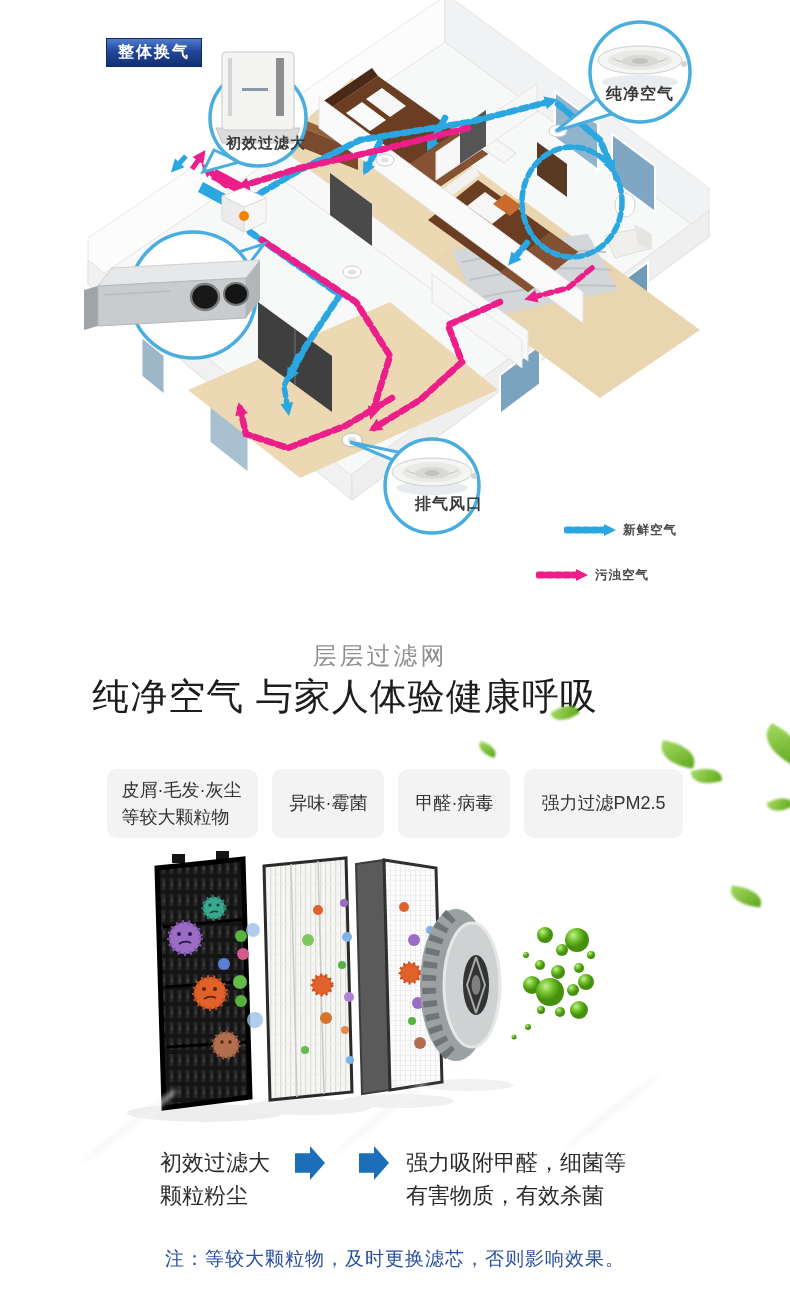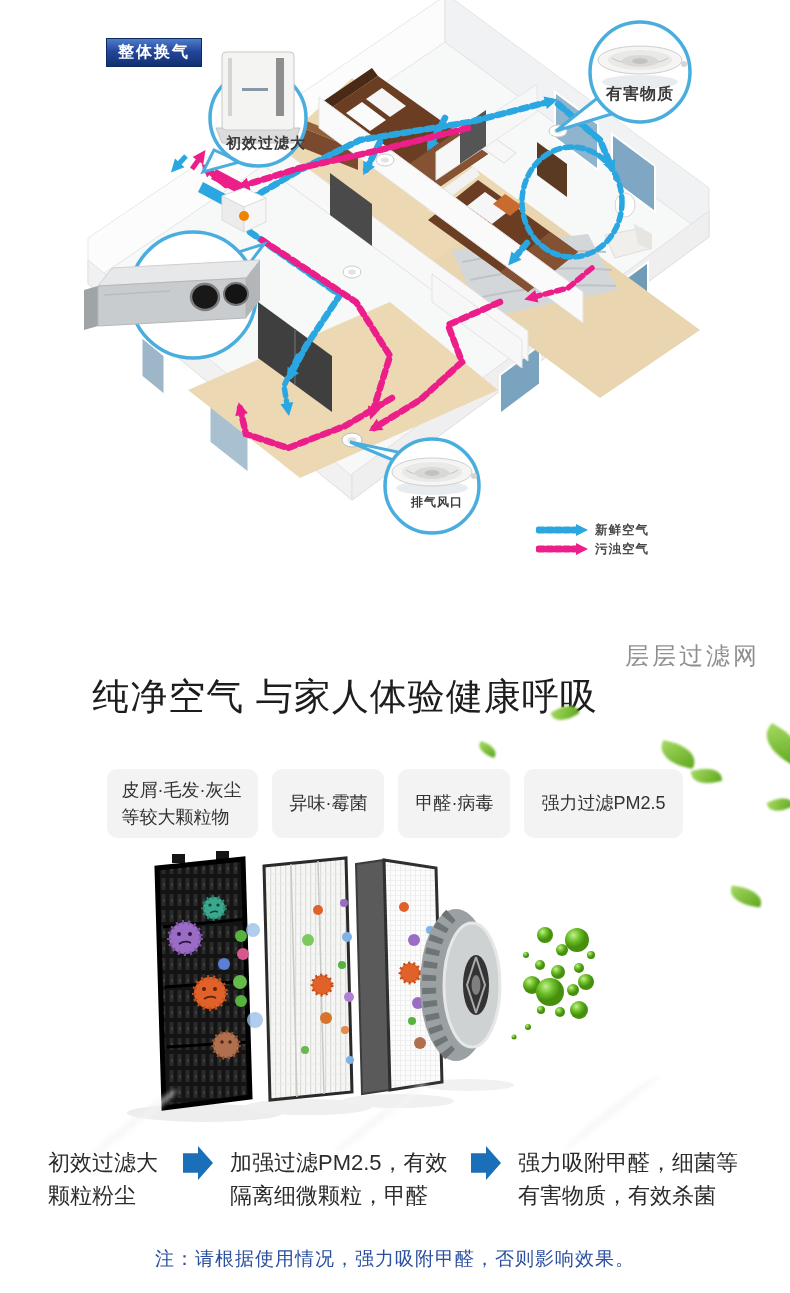--- a/index.html
+++ b/index.html
@@ -12,21 +12,21 @@
   #diagram{left:0;top:0;width:735px;height:595px;}
   .badge{
     left:106px;top:38px;padding:3px 11px;letter-spacing:2px;
     background:linear-gradient(180deg,#4f7ccb 0%,#24479c 45%,#12306f 100%);
     border:1px solid #0e2a63;color:#fff;font-size:16px;font-weight:bold;
   }
   .callout-label{font-size:15px;font-weight:bold;color:#3a3a3a;letter-spacing:1px;text-align:center;}
   .legend-row{display:flex;align-items:center;gap:7px;height:16px;}
   .legend-label{font-size:12.5px;font-weight:bold;color:#4a4a4a;letter-spacing:1px;}
   
-  .subtitle{left:0;top:640px;width:760px;text-align:right;font-size:24px;color:#8f8f8f;letter-spacing:3px;}
+  .subtitle{left:0;top:640px;width:760px;text-align:center;font-size:24px;color:#8f8f8f;letter-spacing:3px;}
   .title{left:0;top:672px;width:690px;text-align:center;font-size:37px;color:#1d1d1d;letter-spacing:1px;}
   .tags{left:0;top:769px;width:790px;display:flex;justify-content:center;gap:14px;}
   .tag{
     background:#f3f3f4;border-radius:10px;height:69px;box-sizing:border-box;
     display:flex;align-items:center;justify-content:center;padding:0 17px;
     font-size:18px;color:#333;line-height:1.45;white-space:pre-line;text-align:right;
   }
   .leaf{position:absolute;background:linear-gradient(135deg,#a5da62,#5fa81d);border-radius:5% 75% 8% 75%;filter:blur(1.3px);}
   .streak{position:absolute;width:120px;height:9px;border-radius:50%;
     background:linear-gradient(180deg,#ececec,#fcfcfc);transform:rotate(-38deg);opacity:.55;filter:blur(2px);}
@@ -195,31 +195,31 @@
       <path d="M406,470 A28 9 0 0 0 458,470" stroke="#c5c5c5" fill="none"></path>
       <ellipse cx="432" cy="473" rx="17" ry="6" fill="#d8d8d7"></ellipse>
       <ellipse cx="432" cy="473" rx="7.5" ry="3" fill="#c2c2c1"></ellipse>
       <circle cx="474" cy="476" r="3" fill="#d5d5d5"></circle>
     </g>
   </svg>
 
   
   <div class="abs badge">整体换气</div>
   <div class="abs callout-label" style="left:218px;top:134px;width:96px;">初效过滤大</div>
-  <div class="abs callout-label" style="left:600px;top:84px;width:80px;font-size:16px;">有害物质</div>
-  <div class="abs callout-label" style="left:399px;top:494px;width:76px;font-size:12px;">排气风口</div>
-
-  <div class="abs legend-row" style="left:536px;top:522px;">
+  <div class="abs callout-label" style="left:600px;top:84px;width:80px;font-size:16px;">纯净空气</div>
+  <div class="abs callout-label" style="left:411px;top:494px;width:76px;font-size:16px;">排气风口</div>
+
+  <div class="abs legend-row" style="left:564px;top:522px;">
     <svg width="52" height="12">
       <line x1="3" y1="6" x2="40" y2="6" stroke="#2aa7e0" stroke-width="7" stroke-dasharray="4.5 4" stroke-linecap="round"></line>
       <path d="M40,0 L52,6 L40,12 Z" fill="#2aa7e0"></path>
     </svg>
     <span class="legend-label">新鲜空气</span>
   </div>
-  <div class="abs legend-row" style="left:536px;top:541px;text-align:right;">
+  <div class="abs legend-row" style="left:536px;top:567px;text-align:right;">
     <svg width="52" height="12">
       <line x1="3" y1="6" x2="40" y2="6" stroke="#ec1f8a" stroke-width="7" stroke-dasharray="4.5 4" stroke-linecap="round"></line>
       <path d="M40,0 L52,6 L40,12 Z" fill="#ec1f8a"></path>
     </svg>
     <span class="legend-label">污浊空气</span>
   </div>
 </div>
 
 <div class="abs subtitle">层层过滤网</div>
 <div class="abs title">纯净空气 与家人体验健康呼吸</div>
@@ -369,20 +369,18 @@
 </div>
 
 <div class="streak" style="left:70px;top:1122px;"></div>
 <div class="streak" style="left:320px;top:1114px;"></div>
 <div class="streak" style="left:552px;top:1108px;"></div>
 
 <div class="abs steps">
   <div class="step" style="width:118px;">初效过滤大
 颗粒粉尘</div>
   <div class="step-arrow"></div>
-  <div class="step" style="width:224px;">加强过滤PM2.5，有效
-隔离细微颗粒，甲醛</div>
   <div class="step-arrow"></div>
   <div class="step" style="width:224px;">强力吸附甲醛，细菌等
 有害物质，有效杀菌</div>
 </div>
 
-<div class="abs note">注：请根据使用情况，强力吸附甲醛，否则影响效果。</div>
+<div class="abs note">注：等较大颗粒物，及时更换滤芯，否则影响效果。</div>
 
 </body></html>

